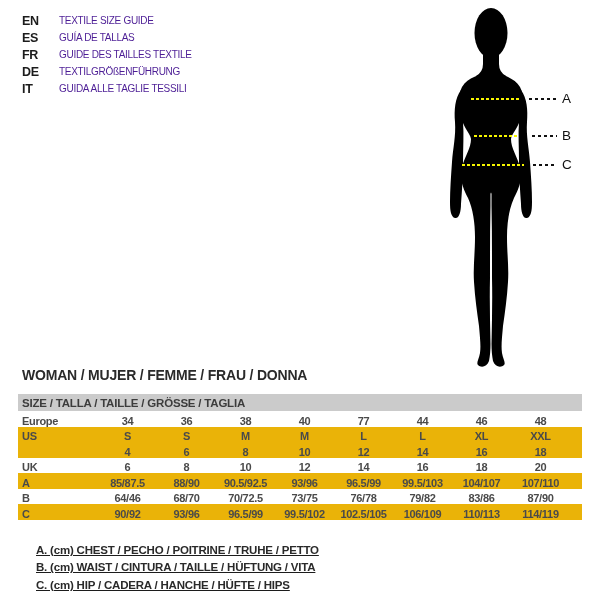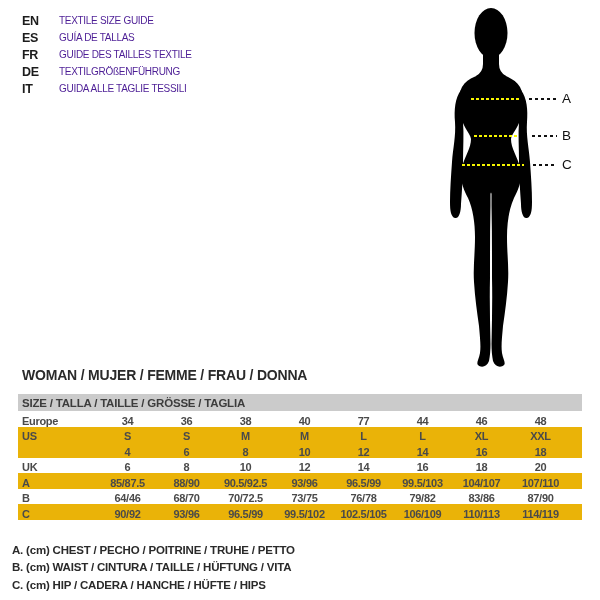--- a/index.html
+++ b/index.html
@@ -27,21 +27,21 @@
   .size-table { position:absolute; left:18px; top:394px; width:564px; }
   .thead { height:17px; background:#cbcbcb; font-size:11.5px; font-weight:700; letter-spacing:-0.2px;
            padding-left:4px; display:flex; align-items:center; color:#3c3c3c; }
   .trow { display:flex; height:15.5px; align-items:flex-end; font-size:11px; font-weight:700;
           letter-spacing:-0.3px; color:#4a4a4a; }
   .trow.shade { background:#eab308; }
   .tlabel { width:80px; padding-left:4px; }
   .tcell { width:59px; text-align:center; }
 
   
-  .legend { position:absolute; left:12px; top:541px; }
+  .legend { position:absolute; left:36px; top:541px;text-decoration:underline; }
   .legend-row { height:17.5px; display:flex; align-items:center; font-size:11.5px; font-weight:700;
                 letter-spacing:-0.2px; color:#2a2a2a; white-space:nowrap; }
 </style>
 </head>
 <body>
 
 <div class="canvas">
 
   <div class="langs">
     <div class="lang-row">

